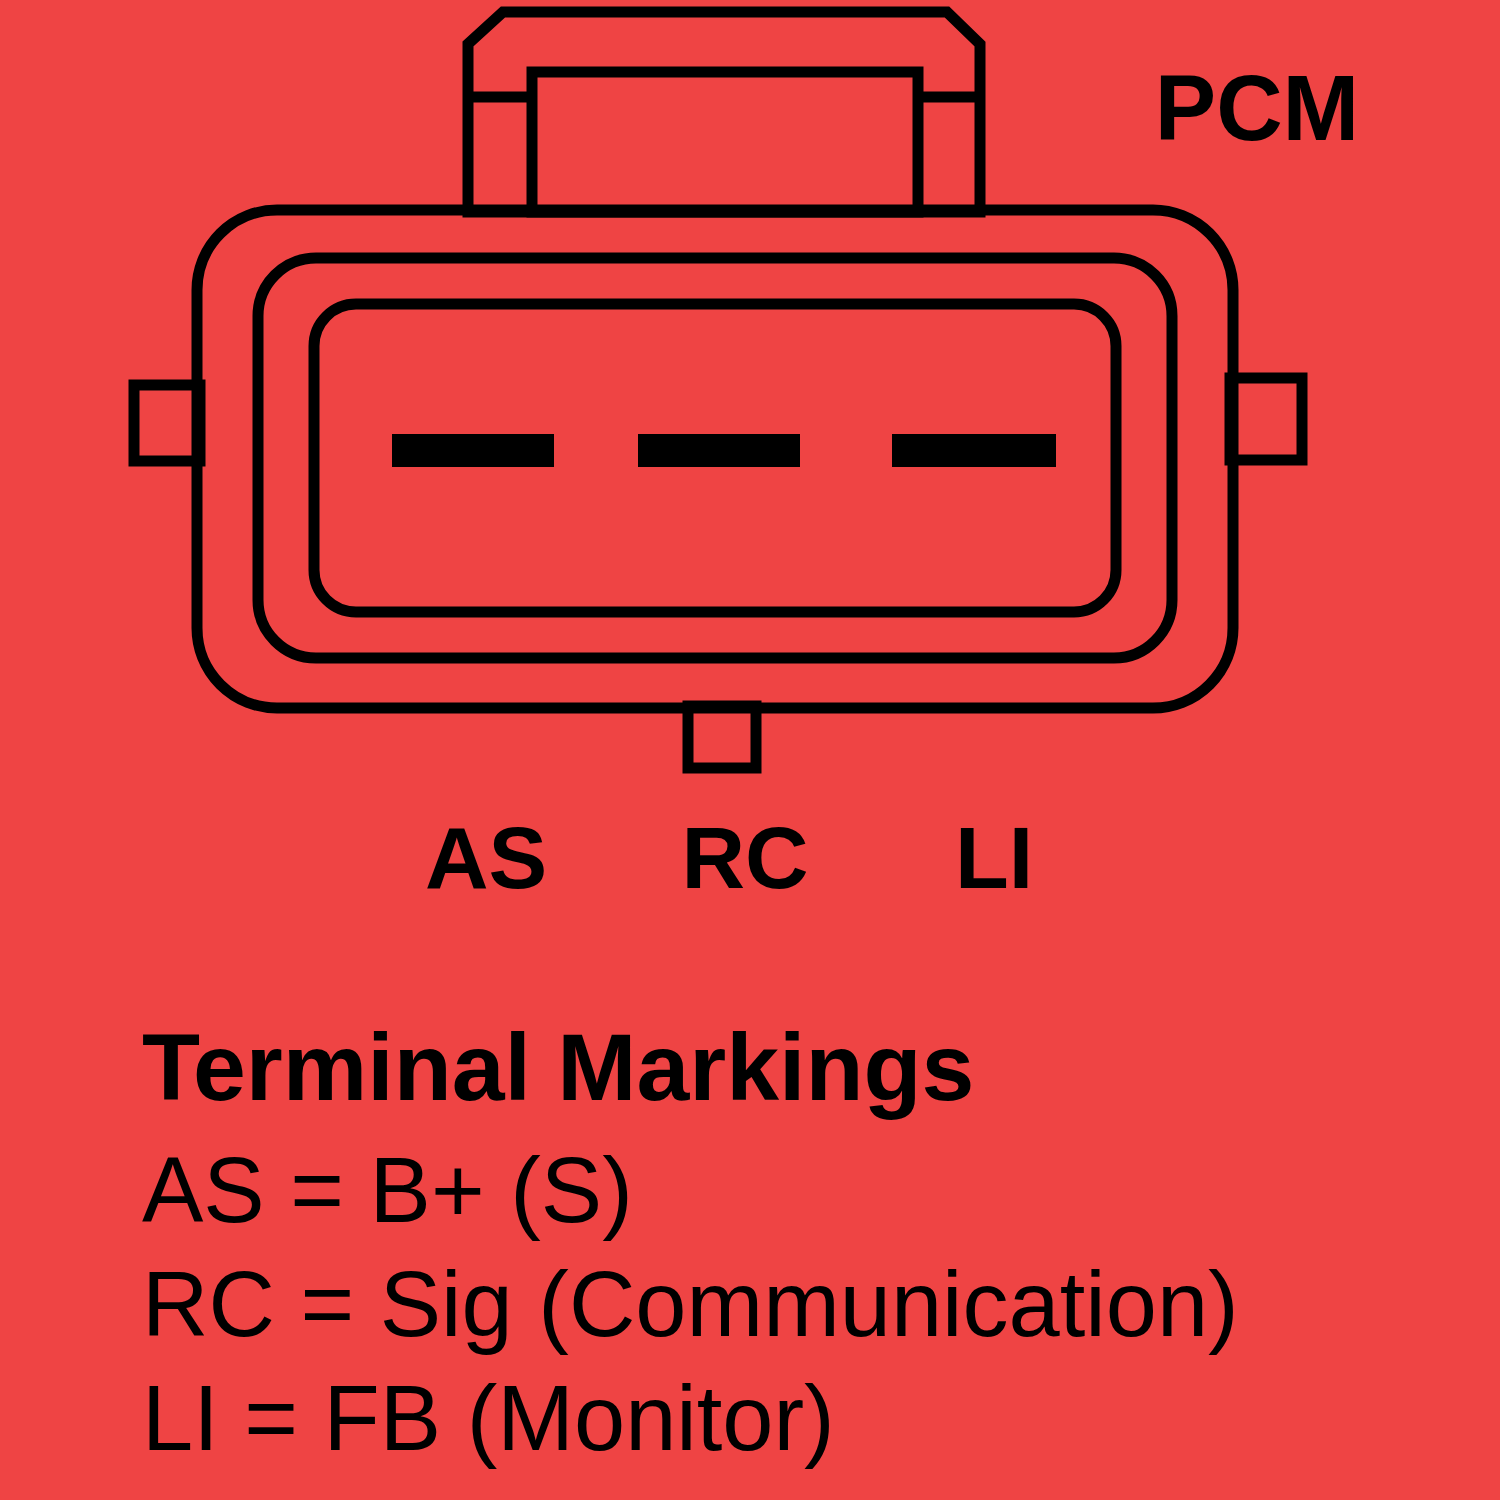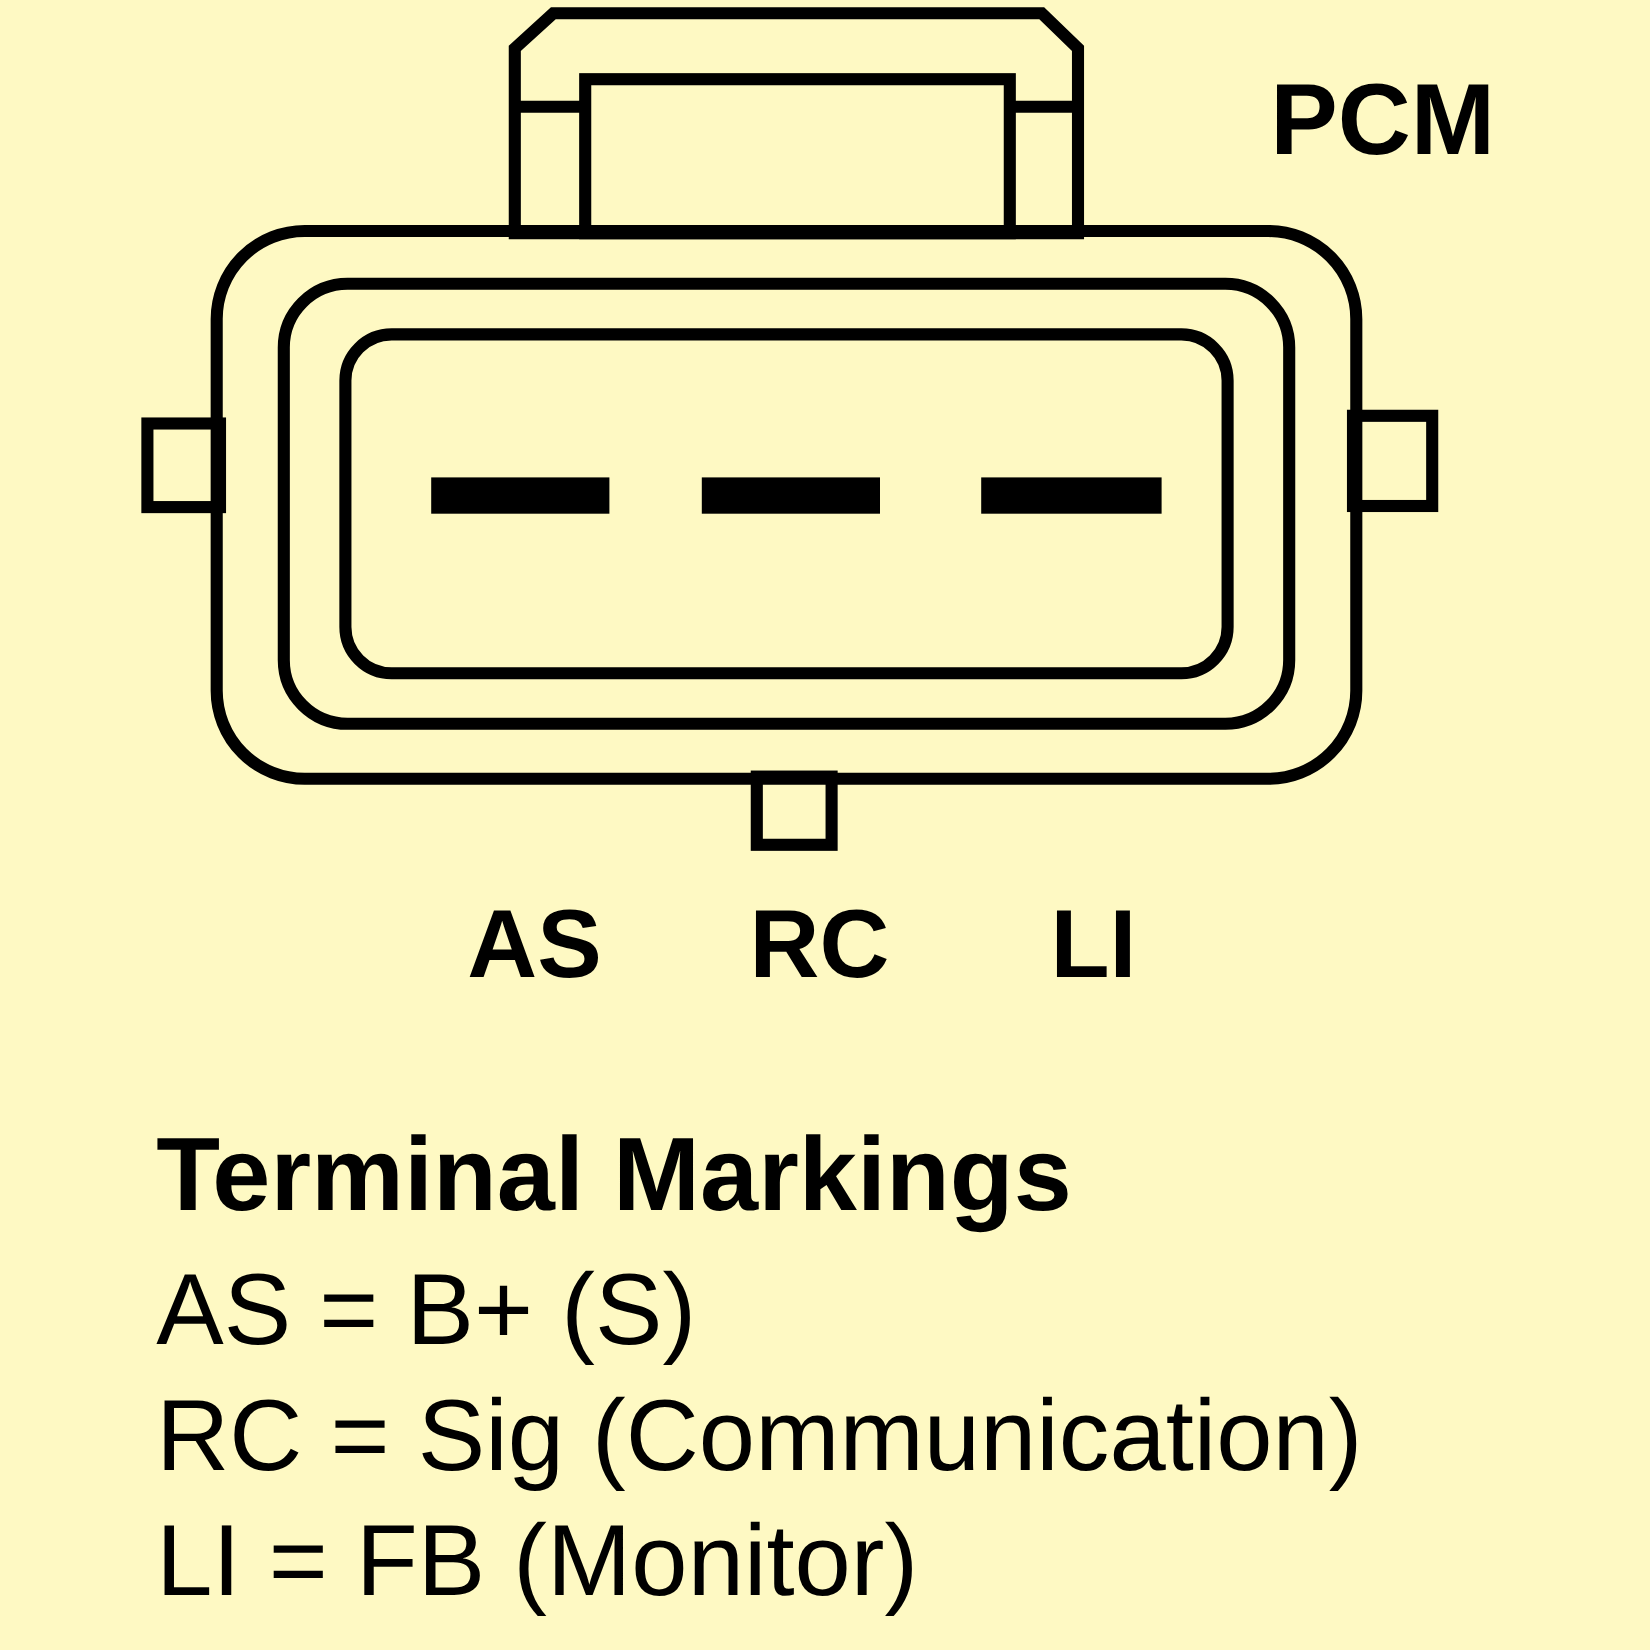--- a/index.html
+++ b/index.html
@@ -7,21 +7,21 @@
     padding: 0;
     background: #ffffff;
     width: 1500px;
     height: 1500px;
     font-family: "Liberation Sans", sans-serif;
   }
   .stage {
     position: relative;
     width: 1500px;
     height: 1500px;
-    background: #fef9c3;
+    background: #ef4444;
     overflow: hidden;
   }
   svg {
     display: block;
   }
   svg text {
     font-family: "Liberation Sans", sans-serif;
     fill: #000000;
   }
   .t-bold { font-weight: bold; }

